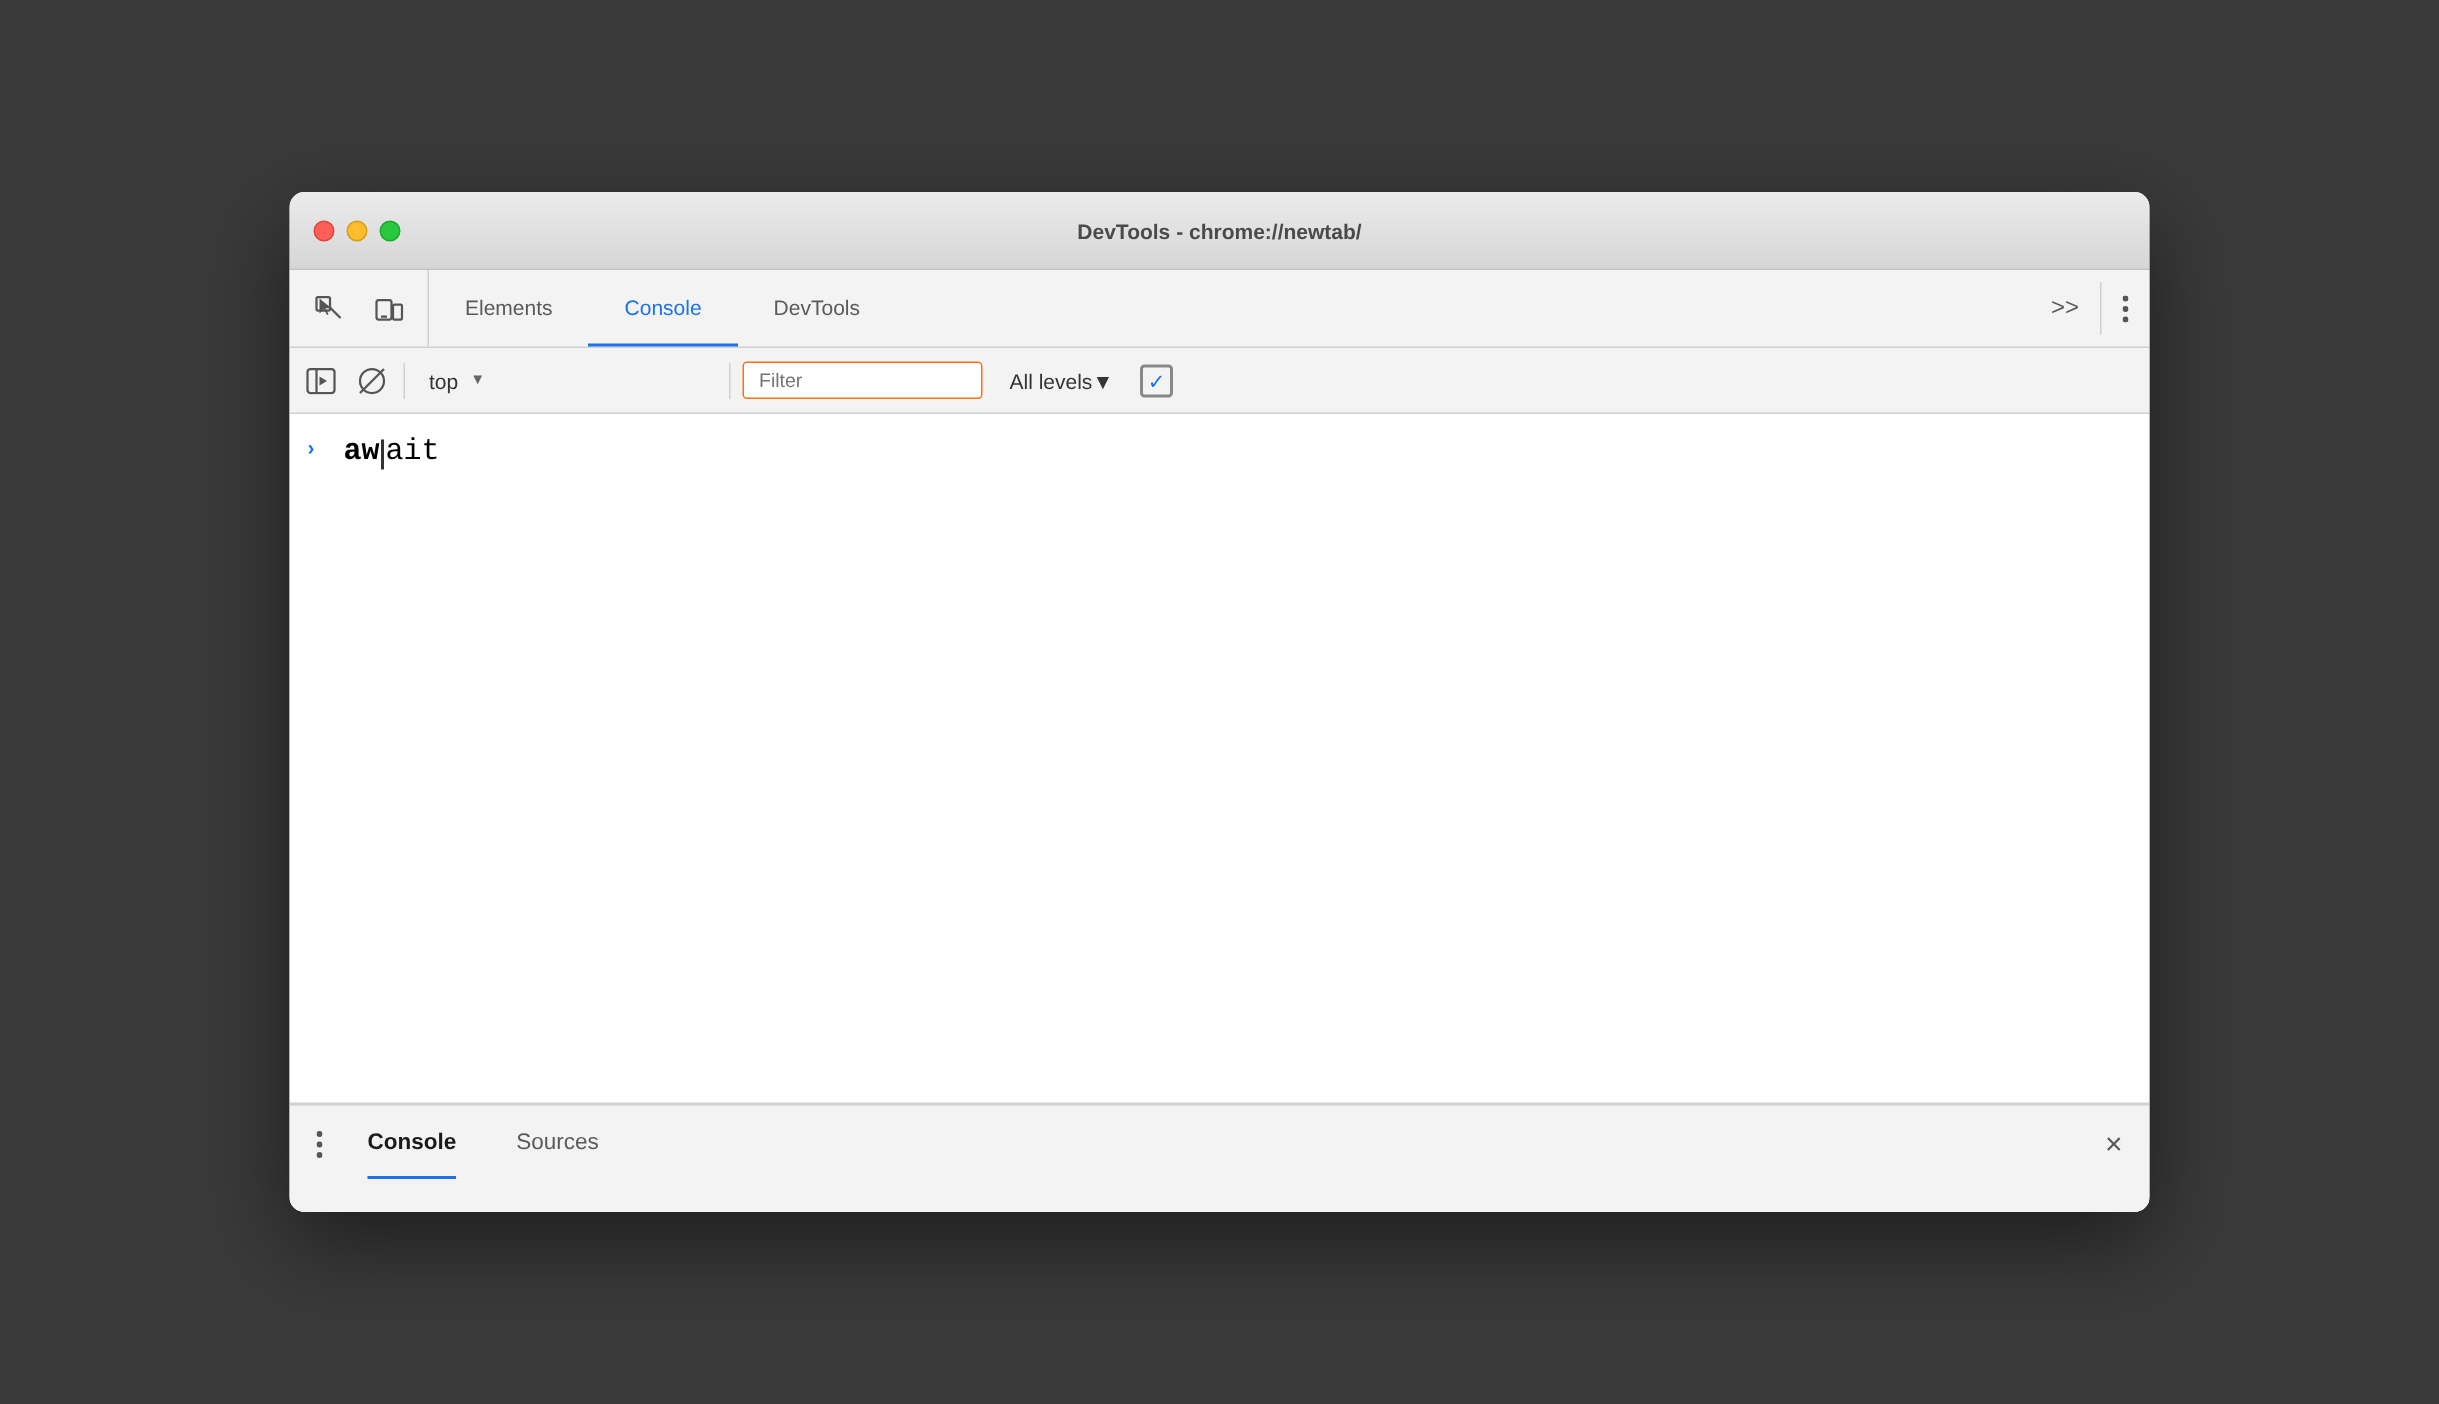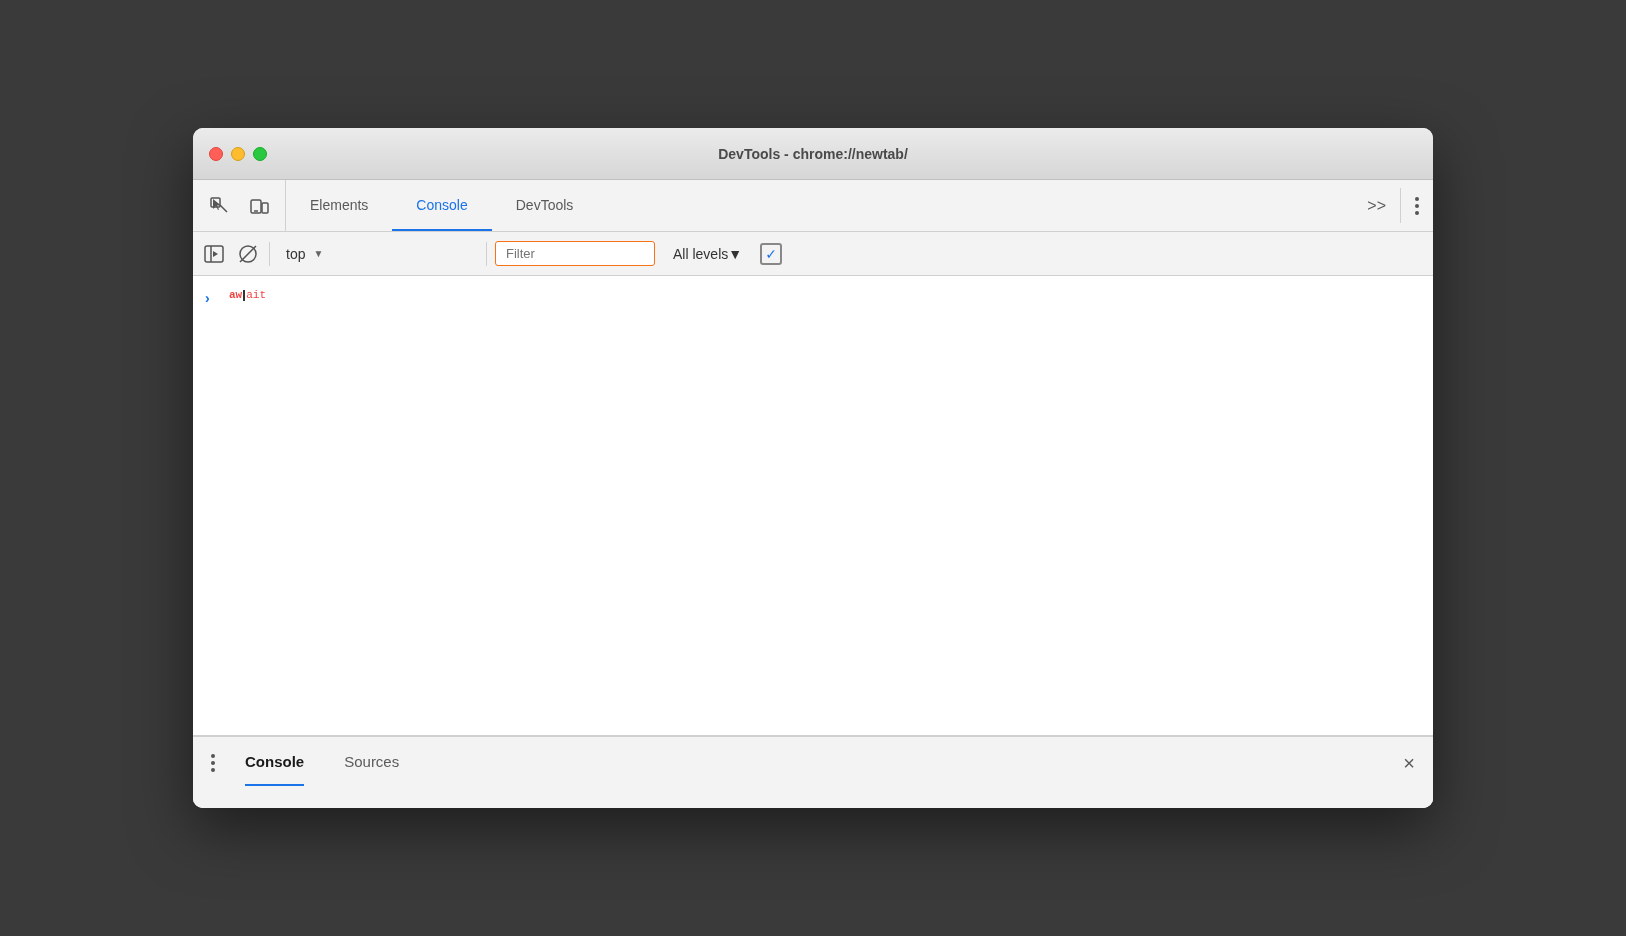--- a/index.html
+++ b/index.html
@@ -272,22 +272,22 @@
       font-size: 14px;
       font-weight: bold;
       cursor: pointer;
       width: 16px;
       flex-shrink: 0;
       padding-top: 2px;
     }
 
     .console-text {
       font-family: 'Menlo', 'Monaco', 'Courier New', monospace;
-      font-size: 11px;
-      color: #ef4444;
+      font-size: 20px;
+      color: #000000;
       line-height: 1.4;
     }
 
     .console-text .text-bold {
       font-weight: bold;
     }
 
     .console-text .text-mono {
       font-family: 'Menlo', 'Monaco', 'Courier New', monospace;
     }

